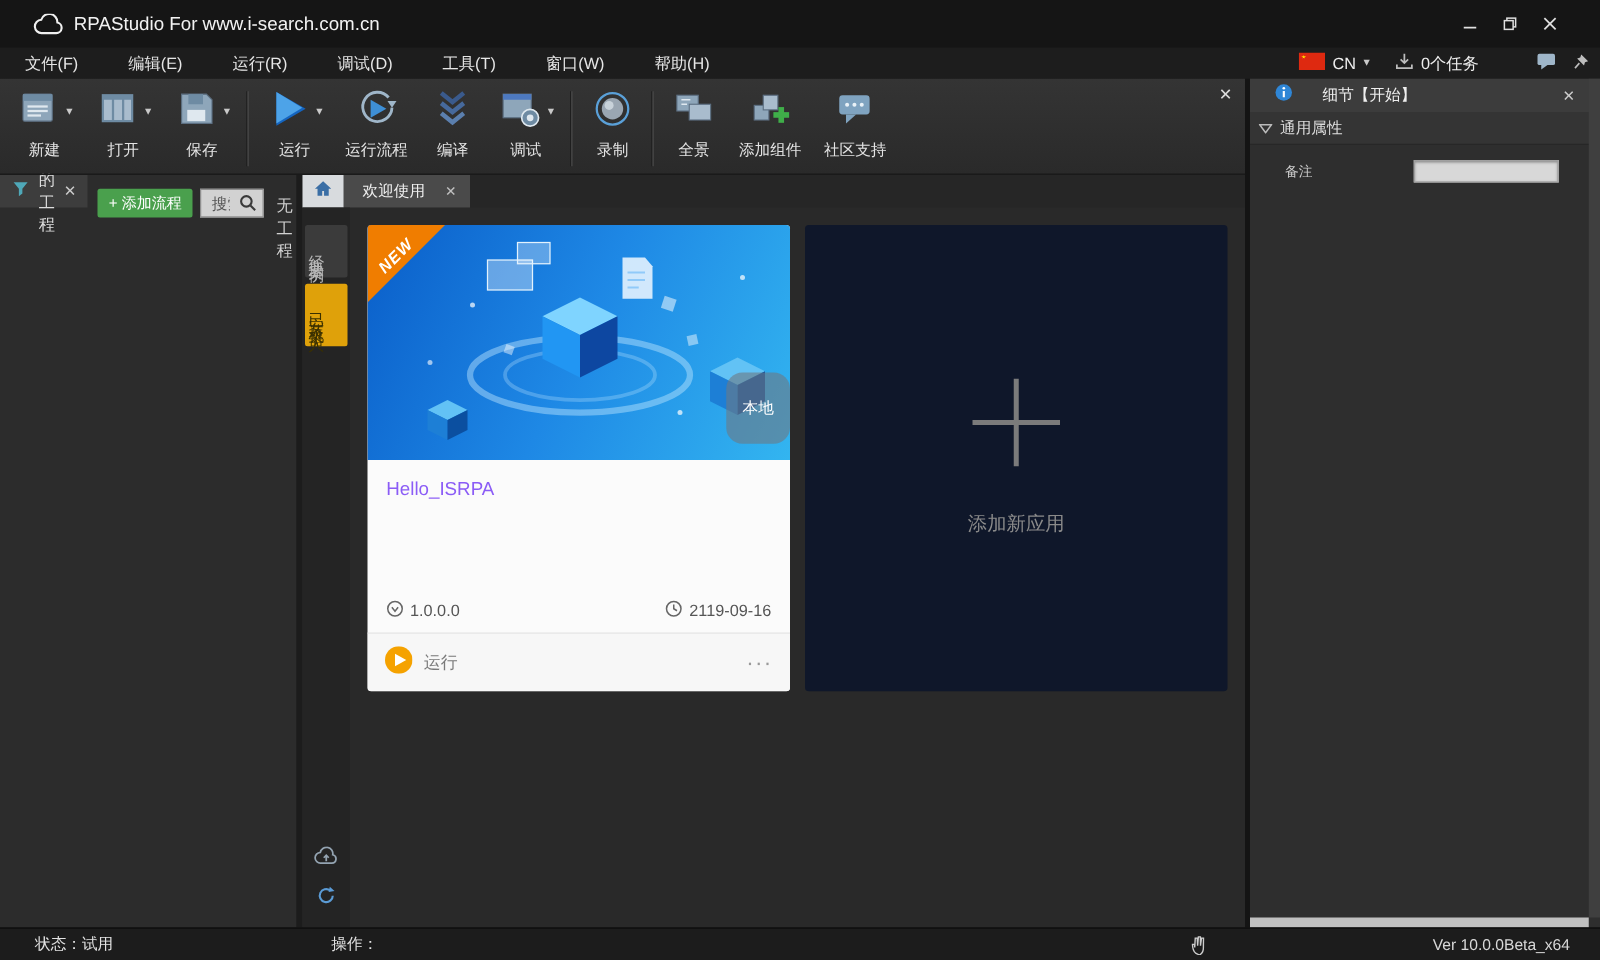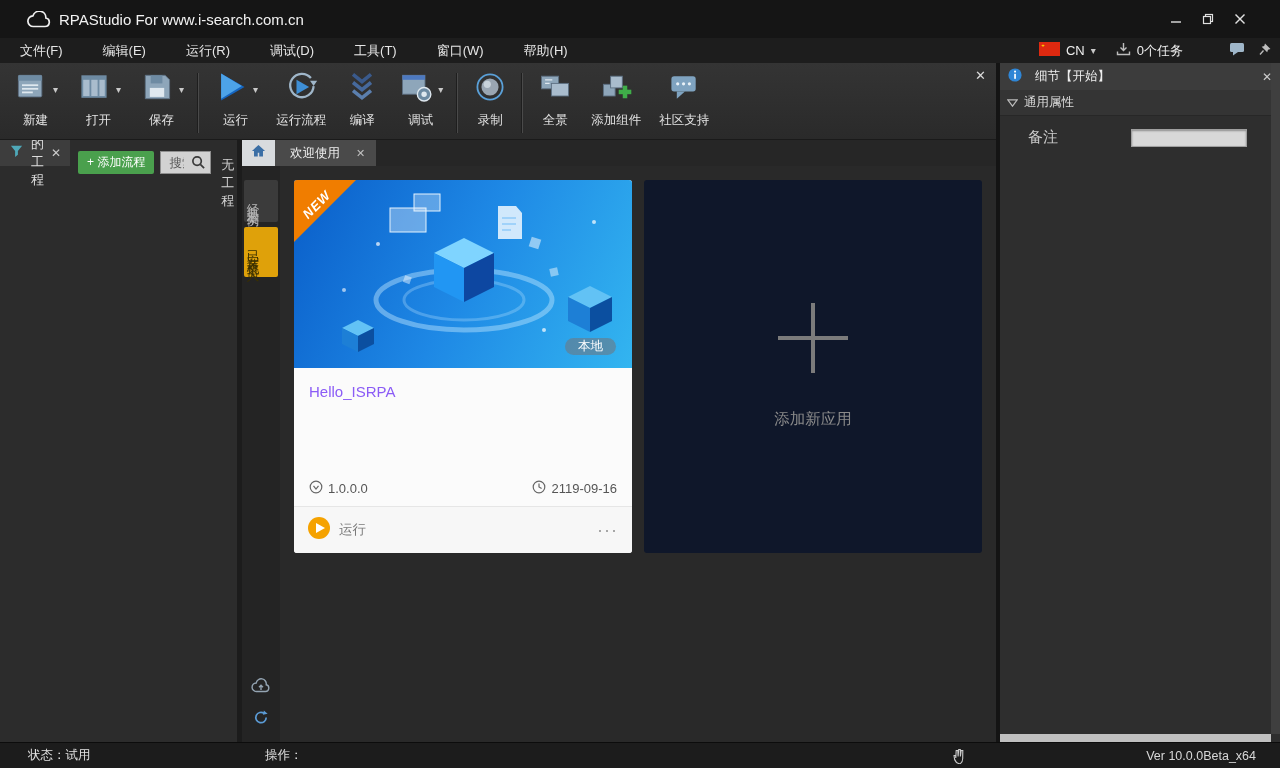--- a/index.html
+++ b/index.html
@@ -68,42 +68,42 @@
   .vtab-cloud { position:absolute; bottom:44px; left:50%; transform:translateX(-50%); cursor:default; }
   .vtab-refresh { position:absolute; bottom:12px; left:50%; transform:translateX(-50%); cursor:default; }
 
   .content { flex:1; padding:14px; display:flex; gap:12px; align-items:flex-start; }
   .card { width:338px; height:373px; border-radius:3px; overflow:hidden; position:relative; }
   .card.app { background:#fbfbfb; display:flex; flex-direction:column; }
   .card-img { height:188px; background:linear-gradient(115deg,#0a5ec9,#1e88e5 50%,#33b5f0); position:relative; overflow:hidden; }
   .deco { position:absolute; top:0; left:0; }
   .corner { position:absolute; top:0; left:0; width:0; height:0; border-top:62px solid #F07D00; border-right:62px solid transparent; }
   .ribbon-text { position:absolute; top:17px; left:6px; transform:rotate(-45deg); color:#fff; font-weight:bold; font-style:italic; font-size:13px; letter-spacing:1px; }
-  .badge { position:absolute; right:16px; bottom:13px; background:rgba(110,120,130,.6); color:#fff; font-size:12.5px; padding:0 13px; border-radius:13px; }
+  .badge { position:absolute; right:0; bottom:13px; background:rgba(110,120,130,.6); color:#fff; font-size:12.5px; padding:20px 13px; border-radius:13px; }
   .card-body { flex:1; display:flex; flex-direction:column; padding:15px 15px 9px; }
   .app-name { font-size:15px; color:#8b5cf6; }
   .meta { margin-top:auto; display:flex; justify-content:space-between; color:#555555; font-size:13px; }
   .meta .m { display:flex; align-items:center; gap:5px; }
   .card-foot { height:47px; border-top:1px solid #e6e6e6; background:#f7f7f7; display:flex; align-items:center; padding:0 14px; }
   .run-label { margin-left:9px; color:#7a7a7a; font-size:13.5px; }
   .more { margin-left:auto; color:#9a9a9a; font-size:18px; letter-spacing:1px; cursor:default; }
   .card.add { background:#0f172a; display:flex; flex-direction:column; align-items:center; justify-content:center; cursor:default; }
   .plus { width:70px; height:70px; position:relative; }
   .plus::before { content:""; position:absolute; left:0; top:33px; width:70px; height:4px; background:#7b7b7b; }
   .plus::after { content:""; position:absolute; left:33px; top:0; width:4px; height:70px; background:#7b7b7b; }
   .add-label { margin-top:36px; color:#8a8a8a; font-size:15.5px; }
 
   
   .right-panel { flex:1; background:#2e2e2e; position:relative; }
-  .rp-head { height:27px; background:#3c3c3c; display:flex; align-items:center; gap:13px; padding:0 8px; }
+  .rp-head { height:27px; background:#3c3c3c; display:flex; align-items:center; gap:24px; padding:0 20px; }
   .rp-title { font-size:12.5px; color:#eeeeee; flex:1; }
   .rp-close { color:#cccccc; font-size:12px; cursor:default; }
   .rp-section { height:26px; display:flex; align-items:center; gap:6px; padding:0 7px; color:#dddddd; font-size:12.5px; background:#343434; border-bottom:1px solid #272727; }
   .rp-field { display:flex; align-items:center; justify-content:space-between; padding:12px 33px 0 28px; }
-  .rp-label { color:#cccccc; font-size:15px; }
+  .rp-label { color:#cccccc; font-size:11px; }
   .note-input { width:116px; height:18px; background:#d8d8d8; border:1px solid #a0a0a0; box-shadow:inset 0 1px 2px rgba(0,0,0,.35); }
   .rp-vscroll { position:absolute; top:0; right:0; bottom:8px; width:9px; background:#3f3f3f; }
   .rp-hscroll { position:absolute; bottom:0; left:0; right:9px; height:8px; background:#c0c0c0; }
 
   
   .statusbar { height:26px; background:#1c1c1c; border-top:1px solid #0c0c0c; display:flex; align-items:center; font-size:12.5px; color:#e2e2e2; position:relative; }
   .st-state { padding-left:28px;font-family:Liberation Mono, monospace; }
   .st-op { position:absolute; left:265px; }
   .st-hand { position:absolute; left:952px; top:5px; }
   .st-ver { margin-left:auto; padding-right:24px; color:#d8d8d8; }

